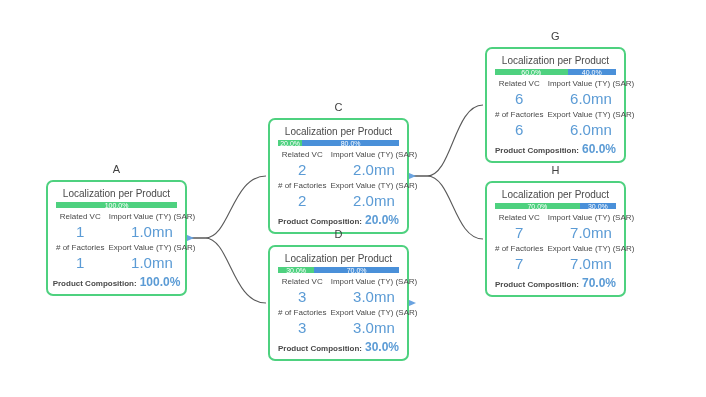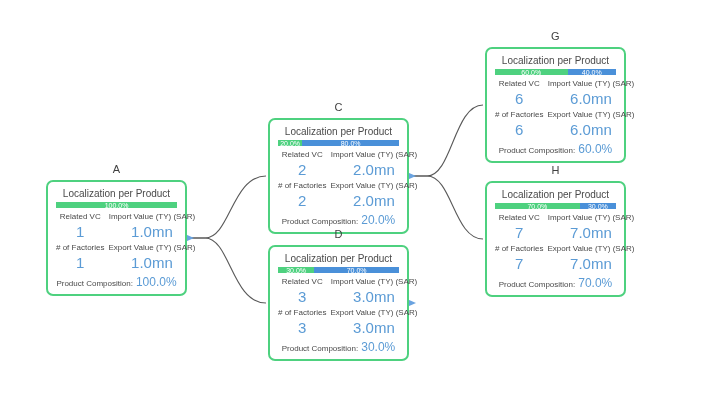--- a/index.html
+++ b/index.html
@@ -116,20 +116,21 @@
     margin-bottom: 1px;
   }
 
   
   .footer {
     display: flex;
     align-items: baseline;
     justify-content: center;
     gap: 3px;
     margin-top: 2px;
+    font-weight: bold;
   }
   .footer-label {
     font-size: 8px;
     color: #4a4a4a;
     white-space: nowrap;
   }
   .footer-value {
     font-size: 12px;
     color: #5b9bd5;
     white-space: nowrap;

